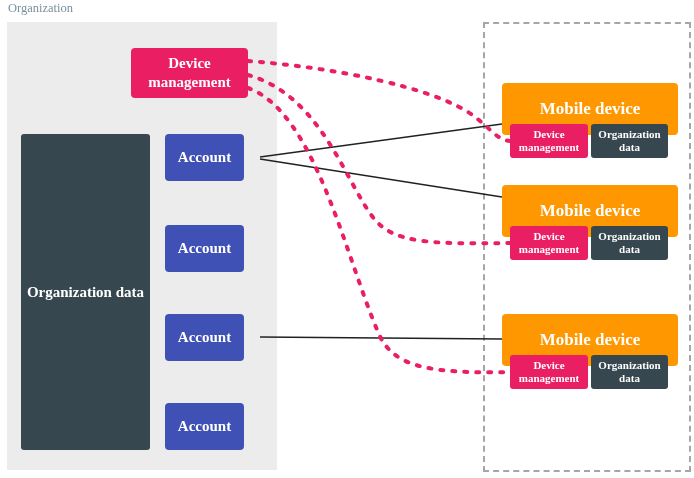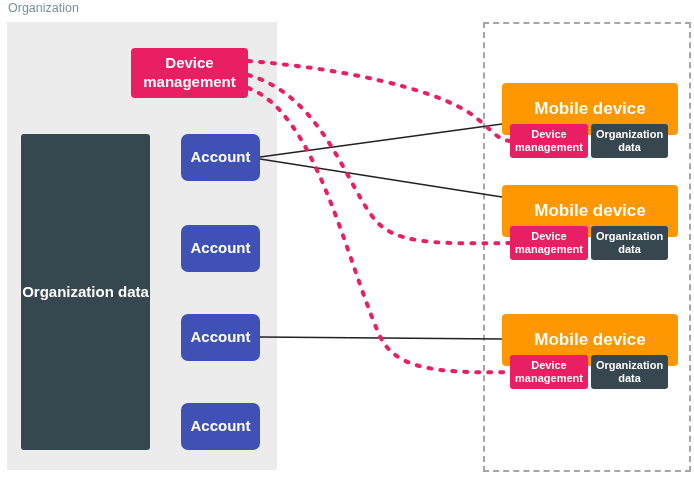--- a/index.html
+++ b/index.html
@@ -1,18 +1,18 @@
 <!DOCTYPE html>
 <html style="--pink: #E91E63; --indigo: #3F51B5; --slate: #37474F; --orange: #FF9800; --panel_gray: #ECECEC; --label_gray: #78909C; --dashed_border: #A6A6A6; --line_black: #212121;"><head>
 <meta charset="utf-8">
 <style>
   html,body{margin:0;padding:0;background:#ffffff;}
   .canvas{
     position:relative;width:694px;height:478px;background:#ffffff;
-    font-family:Liberation Sans, sans-serif;overflow:hidden;
+    font-family:Liberation Serif, serif;overflow:hidden;
   }
   .zone-label{
     position:absolute;font-size:12.5px;line-height:15px;
     color:var(--label_gray,#78909C);white-space:nowrap;
   }
   .org-panel{
     position:absolute;left:7px;top:22px;width:270px;height:448px;
     background:var(--panel_gray,#ECECEC);
   }
   .box{
@@ -22,22 +22,22 @@
   }
   .devmgmt-main{
     left:124px;top:26px;width:117px;height:50px;
     background:var(--pink,#E91E63);font-size:15px;
   }
   .orgdata-main{
     left:14px;top:112px;width:129px;height:316px;
     background:var(--slate,#37474F);font-size:15px;border-radius:3px;
   }
   .account{
-    left:174px;width:79px;height:47px;
-    background:var(--indigo,#3F51B5);font-size:15px;border-radius:7px;
+    left:158px;width:79px;height:47px;
+    background:var(--indigo,#3F51B5);font-size:15px;
   }
   .account.a1{top:112px}.account.a2{top:203px}.account.a3{top:292px}.account.a4{top:381px}
   .devices-panel{
     position:absolute;left:483px;top:22px;width:208px;height:450px;
     border:2px dashed var(--dashed_border,#A6A6A6);box-sizing:border-box;
   }
   .device{position:absolute;left:17px;width:176px;height:75px;padding-left:35px;}
   .device.d1{top:59px}.device.d2{top:161px}.device.d3{top:290px}
   .device-title{
     left:0;top:0;width:176px;height:52px;

